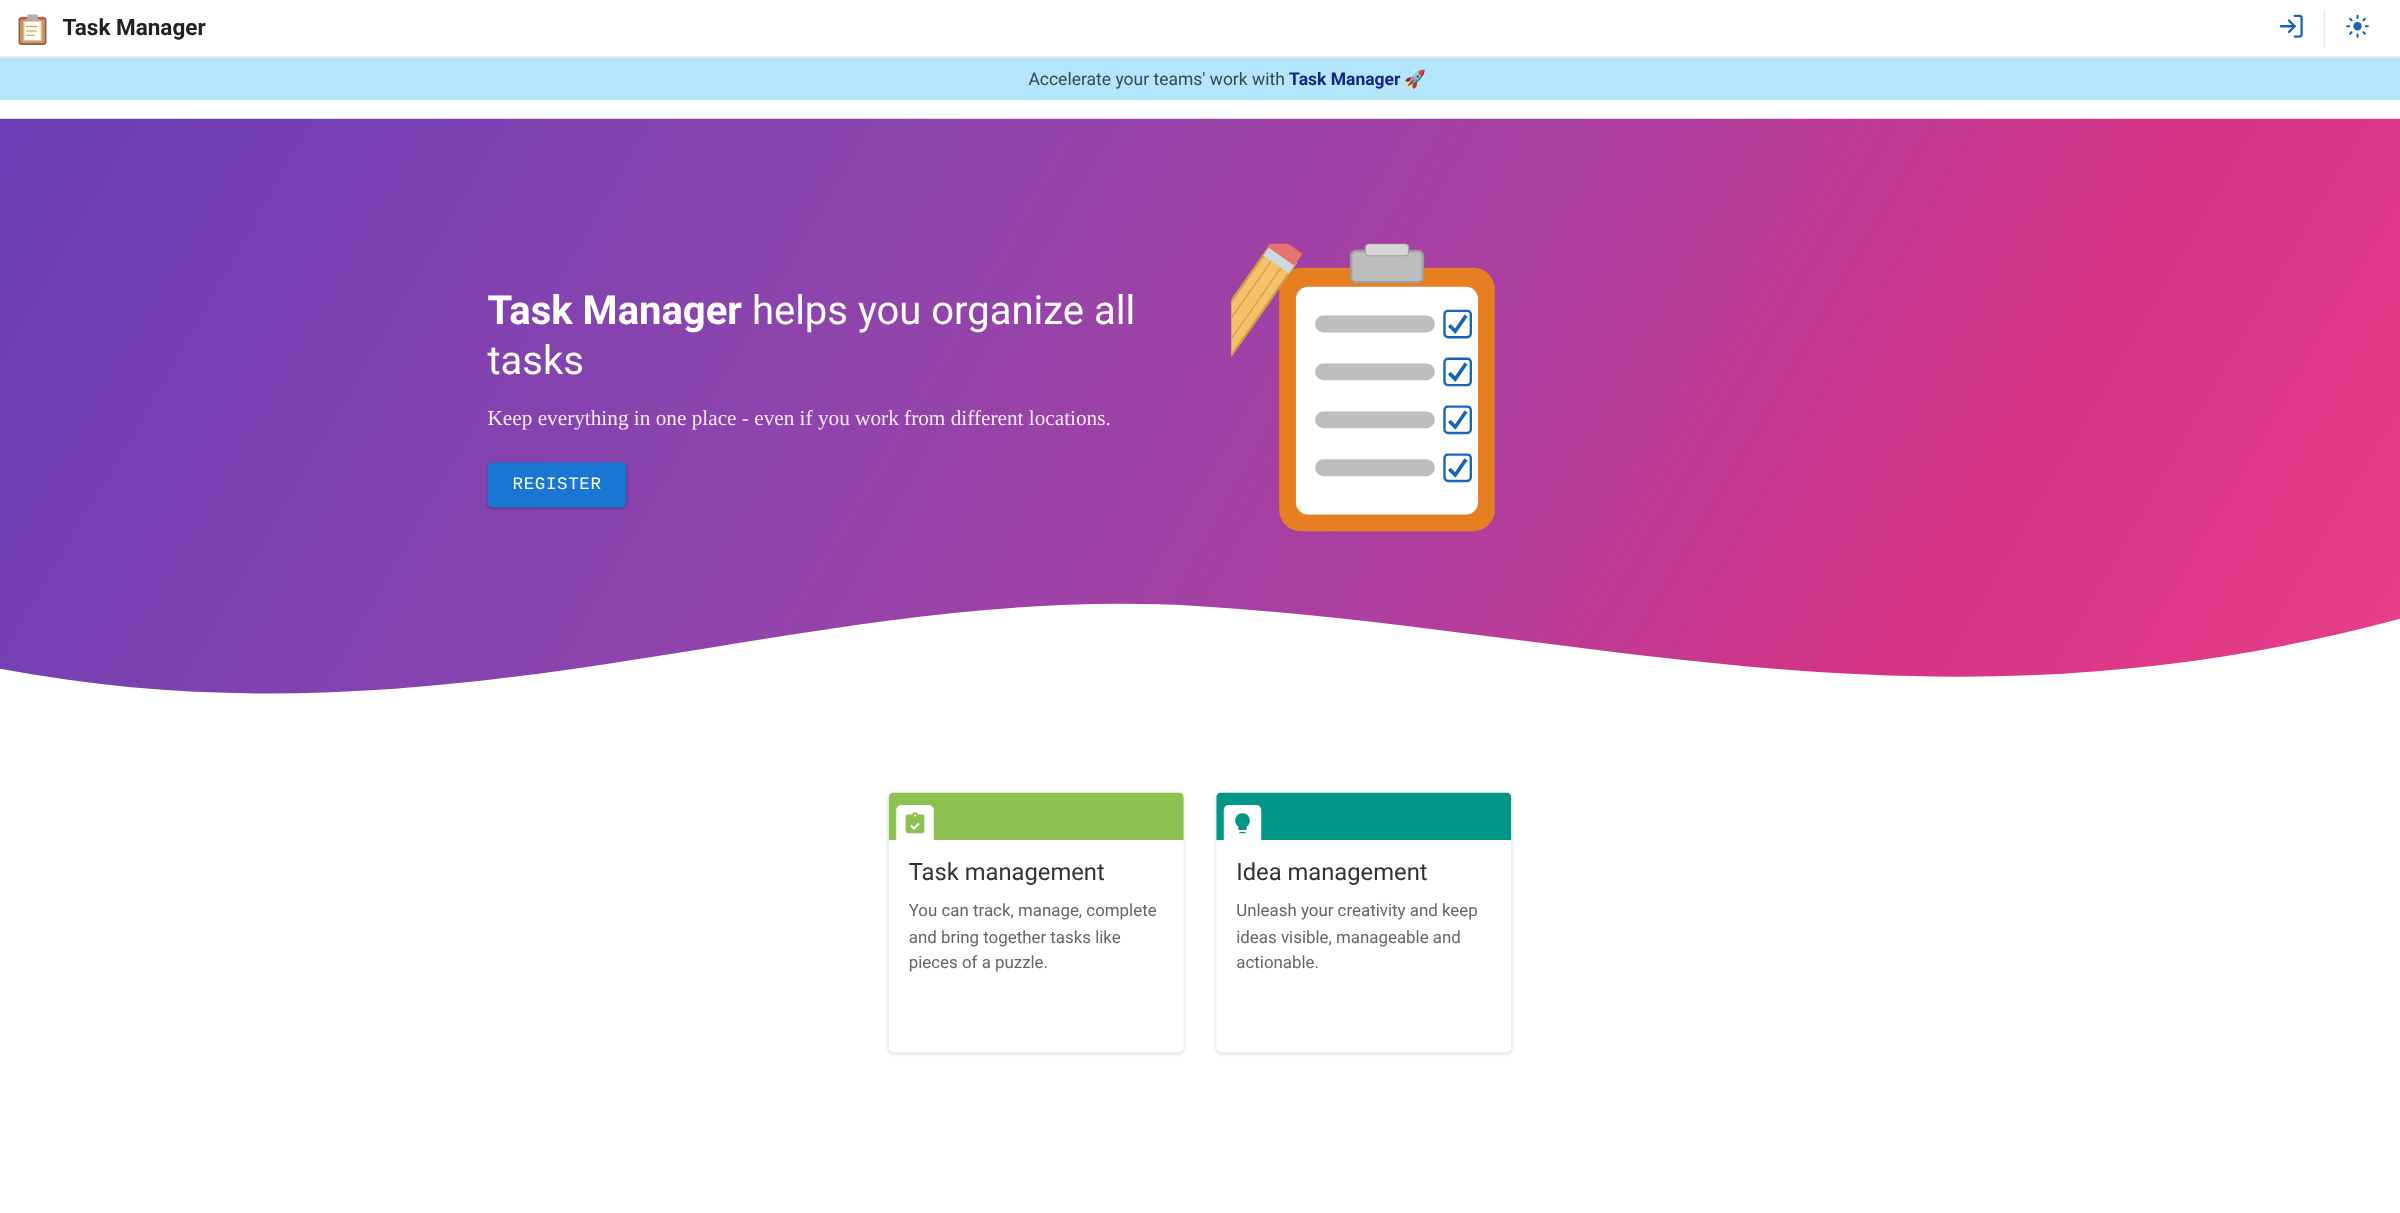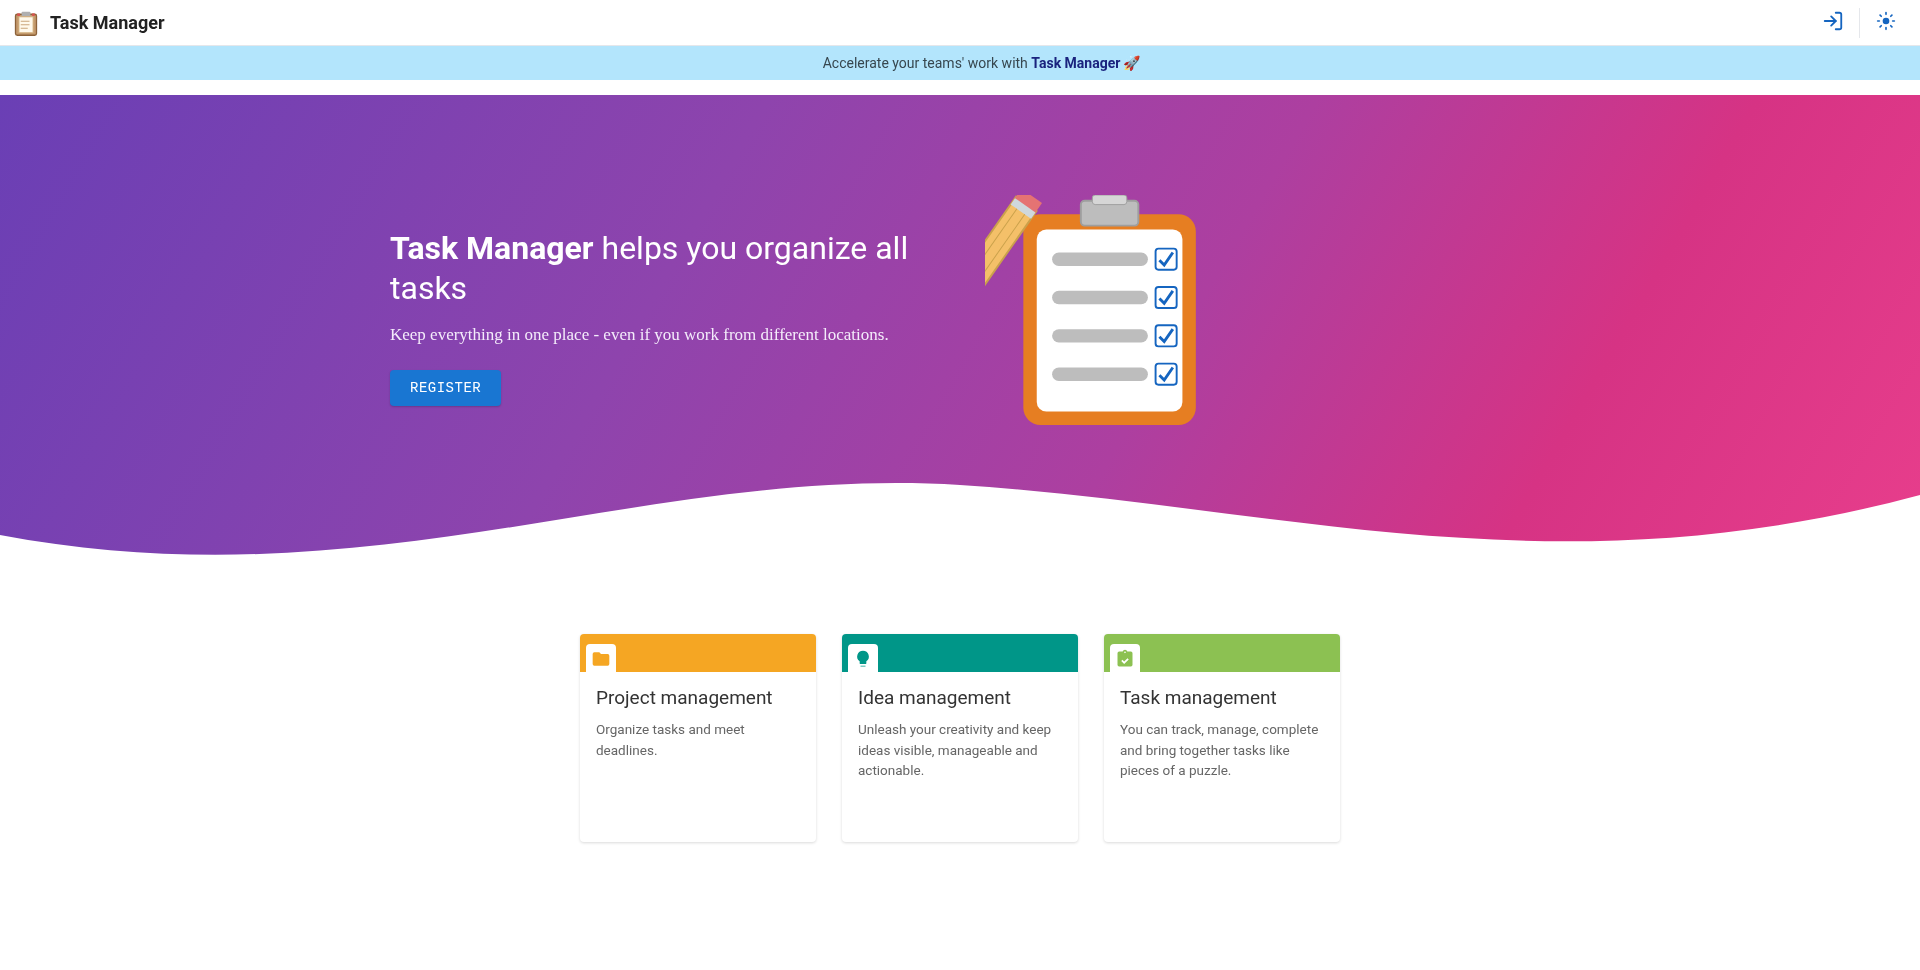--- a/index.html
+++ b/index.html
@@ -190,54 +190,41 @@
     </div>
   </div>
   <div class="hero-wave">
     <svg viewBox="0 0 1550 140" preserveAspectRatio="none">
       <path d="M0,80 C300,150 520,10 775,30 C1030,50 1250,140 1550,40 L1550,140 L0,140 Z" fill="#ffffff"></path>
     </svg>
   </div>
 </div>
 
 <div class="features">
-  <div class="card orange">
+
+  <div class="card green">
     <div class="card-header">
       <div class="icon-box">
-        <svg viewBox="0 0 24 24" fill="#f5a623">
-            <path d="M10 4H4a2 2 0 0 0-2 2v12a2 2 0 0 0 2 2h16a2 2 0 0 0 2-2V8a2 2 0 0 0-2-2h-8l-2-2z"></path>
+        <svg viewBox="0 0 24 24" fill="#8cc152">
+            <path d="M19 3h-4.18A3 3 0 0 0 9.18 3H5a2 2 0 0 0-2 2v14a2 2 0 0 0 2 2h14a2 2 0 0 0 2-2V5a2 2 0 0 0-2-2zm-7 0a1 1 0 1 1-1 1 1 1 0 0 1 1-1zM9 13l2 2 4-4 1.5 1.5L11 18l-3.5-3.5z"></path>
           </svg>
       </div>
     </div>
     <div class="card-body">
-      <h3>Project management</h3>
-      <p>Organize tasks and meet deadlines.</p>
+      <h3>Task management</h3>
+      <p>You can track, manage, complete and bring together tasks like pieces of a puzzle.</p>
     </div>
   </div>
 
   <div class="card teal">
     <div class="card-header">
       <div class="icon-box">
         <svg viewBox="0 0 24 24" fill="#009688">
             <path d="M9 21h6v-1H9v1zm3-19a7 7 0 0 0-4 12.74V17a1 1 0 0 0 1 1h6a1 1 0 0 0 1-1v-2.26A7 7 0 0 0 12 2z"></path>
           </svg>
       </div>
     </div>
     <div class="card-body">
       <h3>Idea management</h3>
       <p>Unleash your creativity and keep ideas visible, manageable and actionable.</p>
     </div>
   </div>
-
-  <div class="card green">
-    <div class="card-header">
-      <div class="icon-box">
-        <svg viewBox="0 0 24 24" fill="#8cc152">
-            <path d="M19 3h-4.18A3 3 0 0 0 9.18 3H5a2 2 0 0 0-2 2v14a2 2 0 0 0 2 2h14a2 2 0 0 0 2-2V5a2 2 0 0 0-2-2zm-7 0a1 1 0 1 1-1 1 1 1 0 0 1 1-1zM9 13l2 2 4-4 1.5 1.5L11 18l-3.5-3.5z"></path>
-          </svg>
-      </div>
-    </div>
-    <div class="card-body">
-      <h3>Task management</h3>
-      <p>You can track, manage, complete and bring together tasks like pieces of a puzzle.</p>
-    </div>
-  </div>
 </div>
 
 </body></html>

